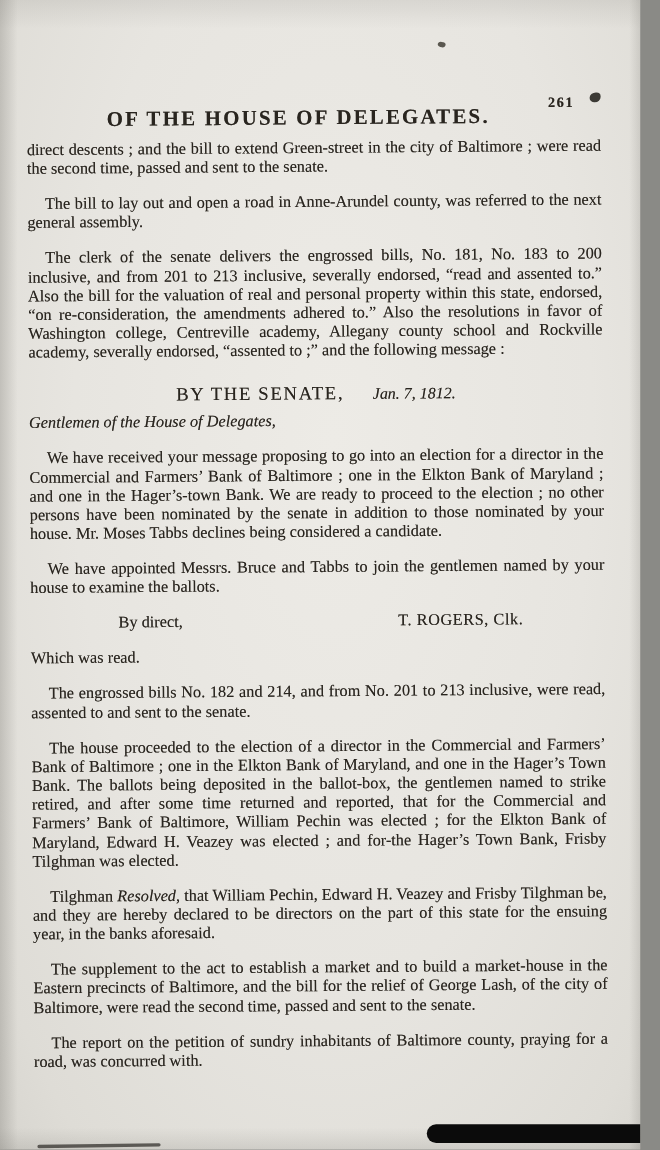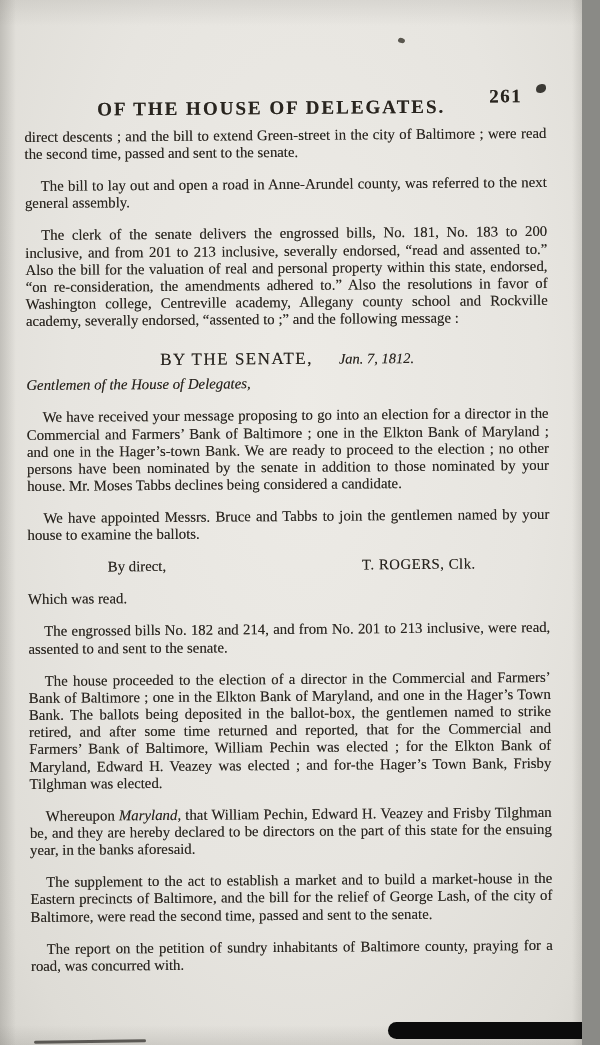--- a/index.html
+++ b/index.html
@@ -24,21 +24,21 @@
     transform-origin: 50% 0;
     text-shadow: 0 0 0.6px rgba(41,37,31,0.55);
   }
   .page-header { position: relative; height: 28px; margin-bottom: 15px; text-align: center; }
   .title {
     display: inline-block; font-size: 19px; font-weight: bold;
     letter-spacing: 2px; white-space: nowrap; transform: translateX(-14px);
   }
   .page-number {
     position: absolute; top: 3px; right: 24px;
-    font-size: 19px; font-weight: bold; letter-spacing: 1.5px;
+    font-size: 13px; font-weight: bold; letter-spacing: 1.5px;
   }
   .para {
     font-size: 14.8px; line-height: 17.2px;
     text-align: justify; text-indent: 16px;
   }
   .no-indent { text-indent: 0; }
   .mt-sm { margin-top: 4px; }
   .mt-md { margin-top: 9px; }
   .senate-heading { margin: 8px 0 5px; text-align: center; font-weight: normal; }
   .senate-caps { font-size: 17px; letter-spacing: 1.5px; }
@@ -103,21 +103,21 @@
       <span class="signer">T. ROGERS, Clk.</span>
     </div>
 
     <p class="para no-indent">Which was read.</p>
 
     <p class="para mt-sm">The engrossed bills No. 182 and 214, and from No. 201 to 213 inclusive, were read, assented to and sent to the senate.</p>
 
     <p class="para">The house proceeded to the election of a director in the Commercial and Farmers’ Bank of Baltimore ; one in the Elkton Bank of Maryland, and one in the Hager’s Town Bank.  The ballots being deposited in the ballot-box, the gentlemen named to strike retired, and after some time returned and reported, that for the Commercial and Farmers’ Bank of Baltimore, William Pechin was elected ; for the Elkton Bank of Maryland, Edward H. Veazey was elected ; and for-the Hager’s Town Bank, Frisby Tilghman was elected.</p>
 
     <p class="para mt-sm">
-      <span>Whereupon </span><em>Maryland,</em><span> that William Pechin, Edward H. Veazey and Frisby Tilghman be, and they are hereby declared to be directors on the part of this state for the ensuing year, in the banks aforesaid.</span>
+      <span>Tilghman </span><em>Resolved,</em><span> that William Pechin, Edward H. Veazey and Frisby Tilghman be, and they are hereby declared to be directors on the part of this state for the ensuing year, in the banks aforesaid.</span>
     </p>
 
     <p class="para mt-sm">The supplement to the act to establish a market and to build a market-house in the Eastern precincts of Baltimore, and the bill for the relief of George Lash, of the city of Baltimore, were read the second time, passed and sent to the senate.</p>
 
     <p class="para mt-sm">The report on the petition of sundry inhabitants of Baltimore county, praying for a road, was concurred with.</p>
 
   </div>
 
   <div class="speck s1"></div>
   <div class="speck s2"></div>

